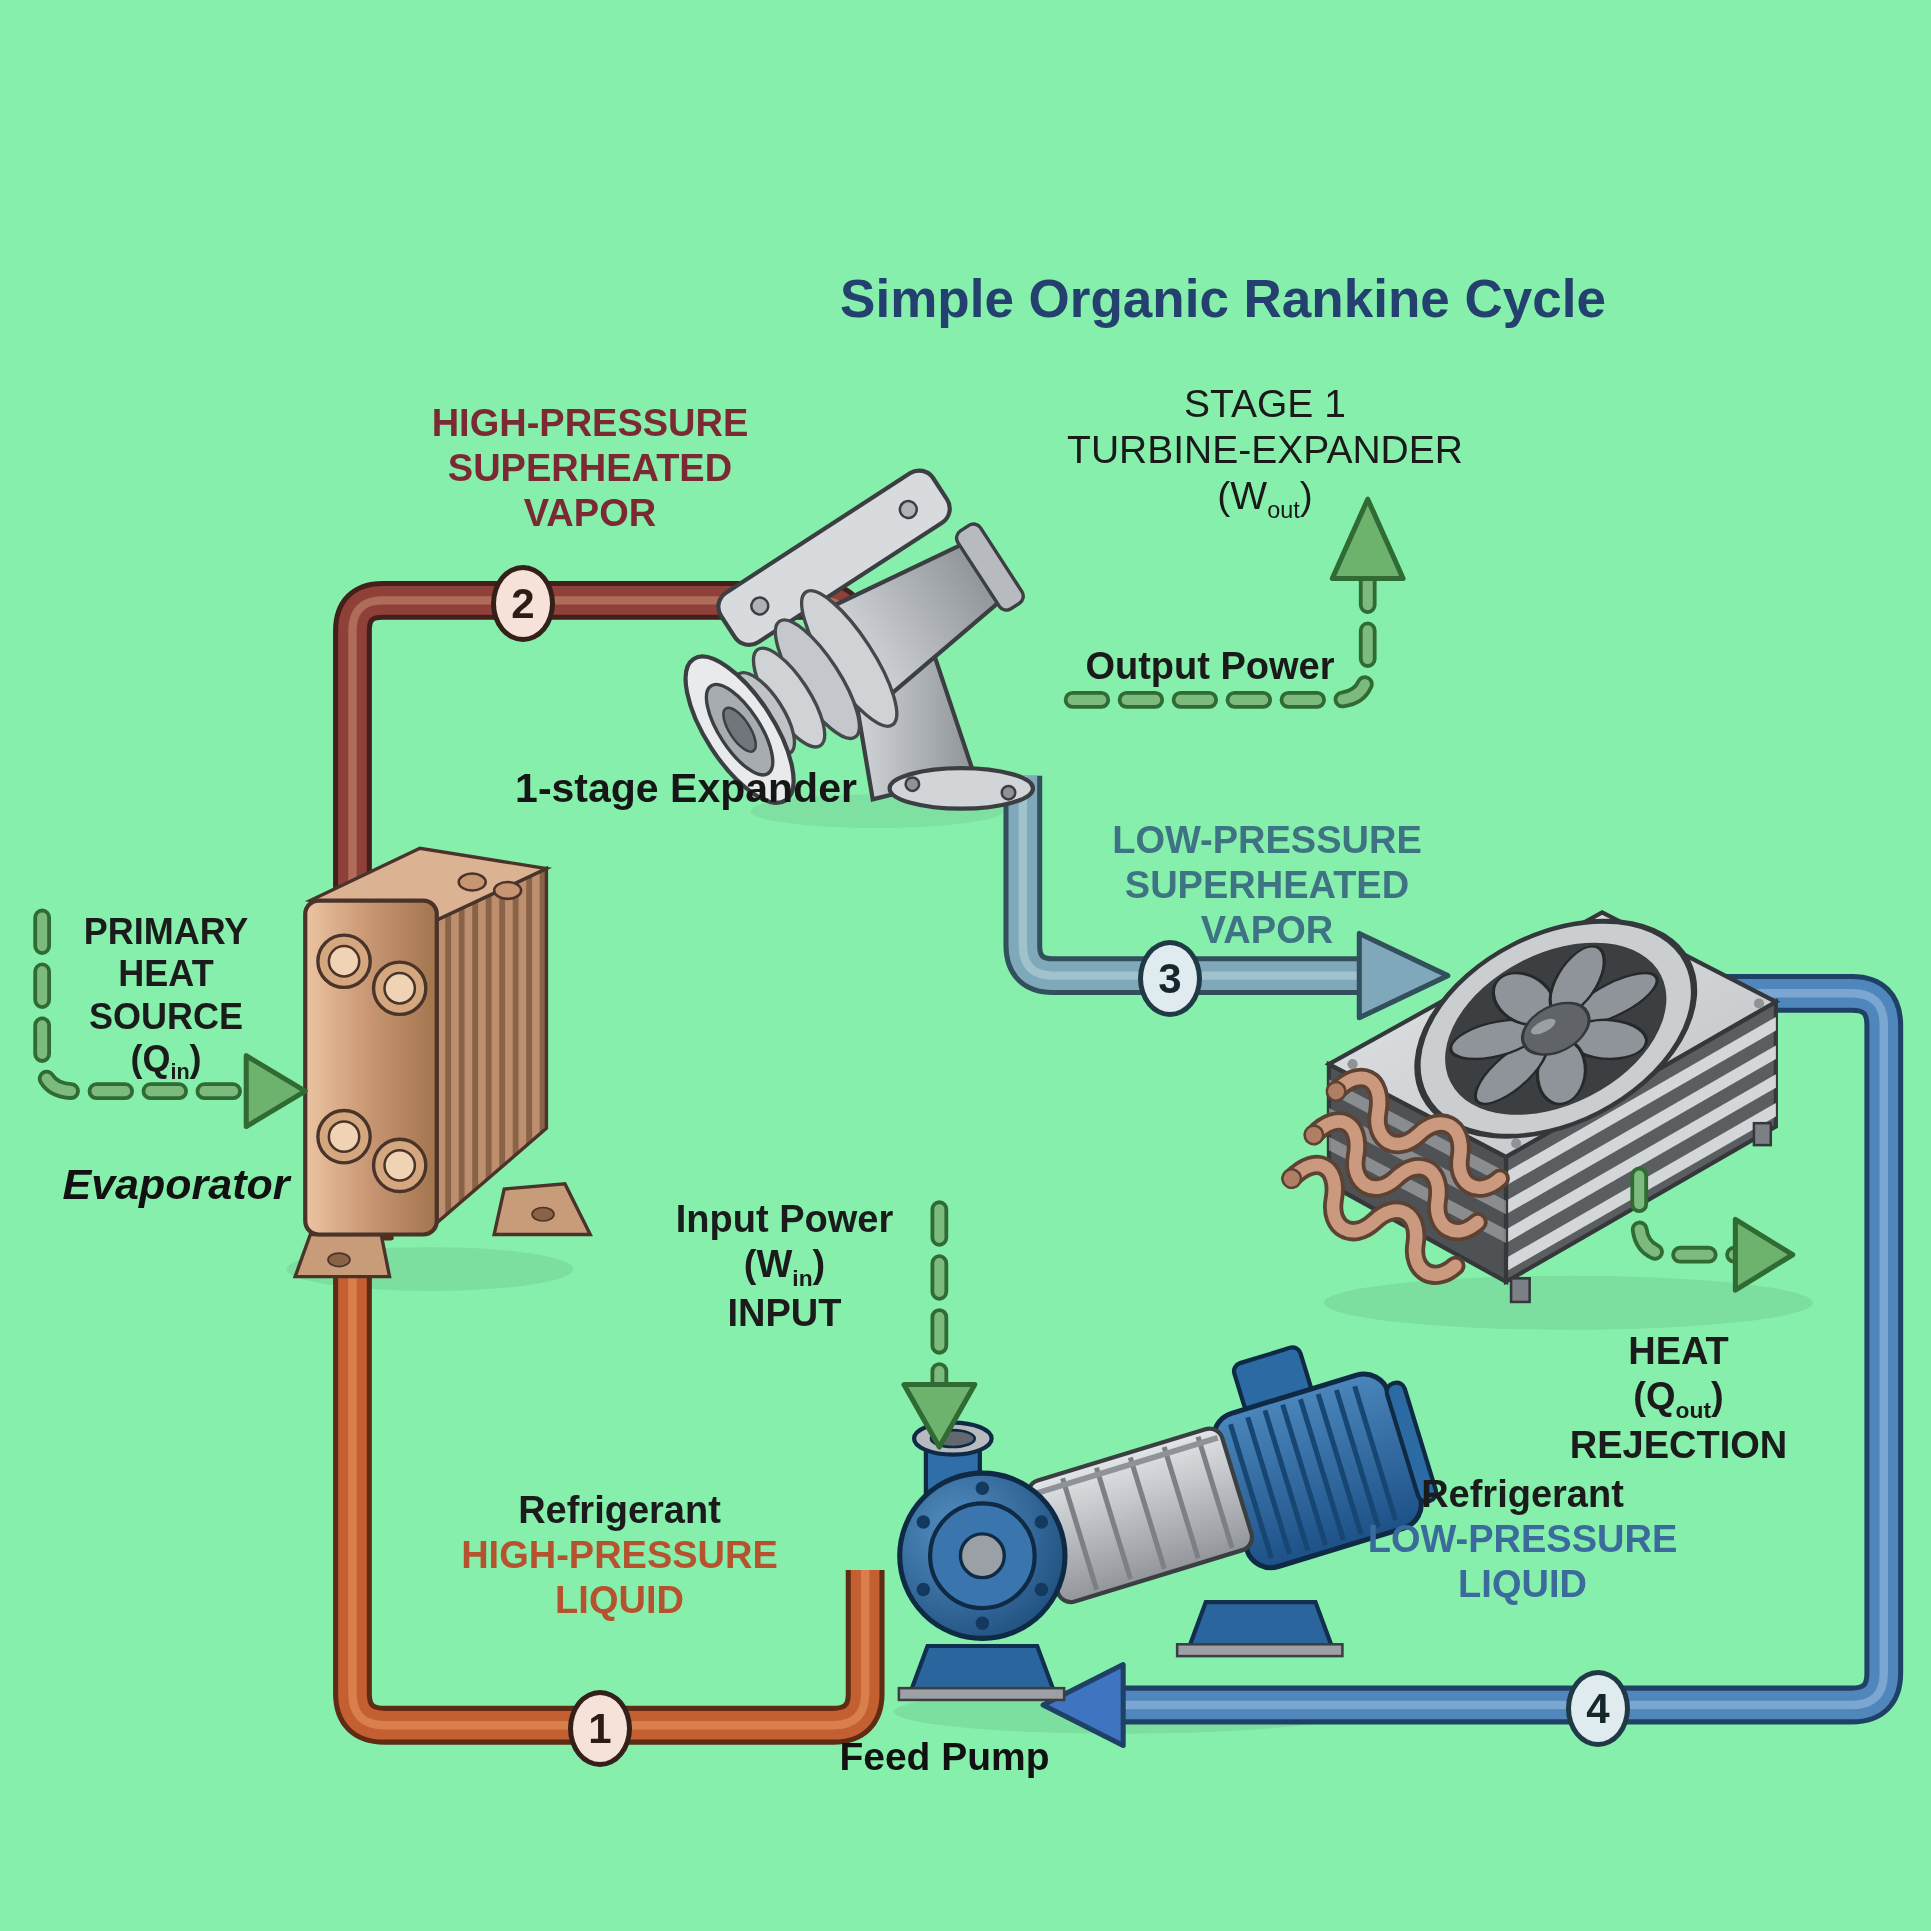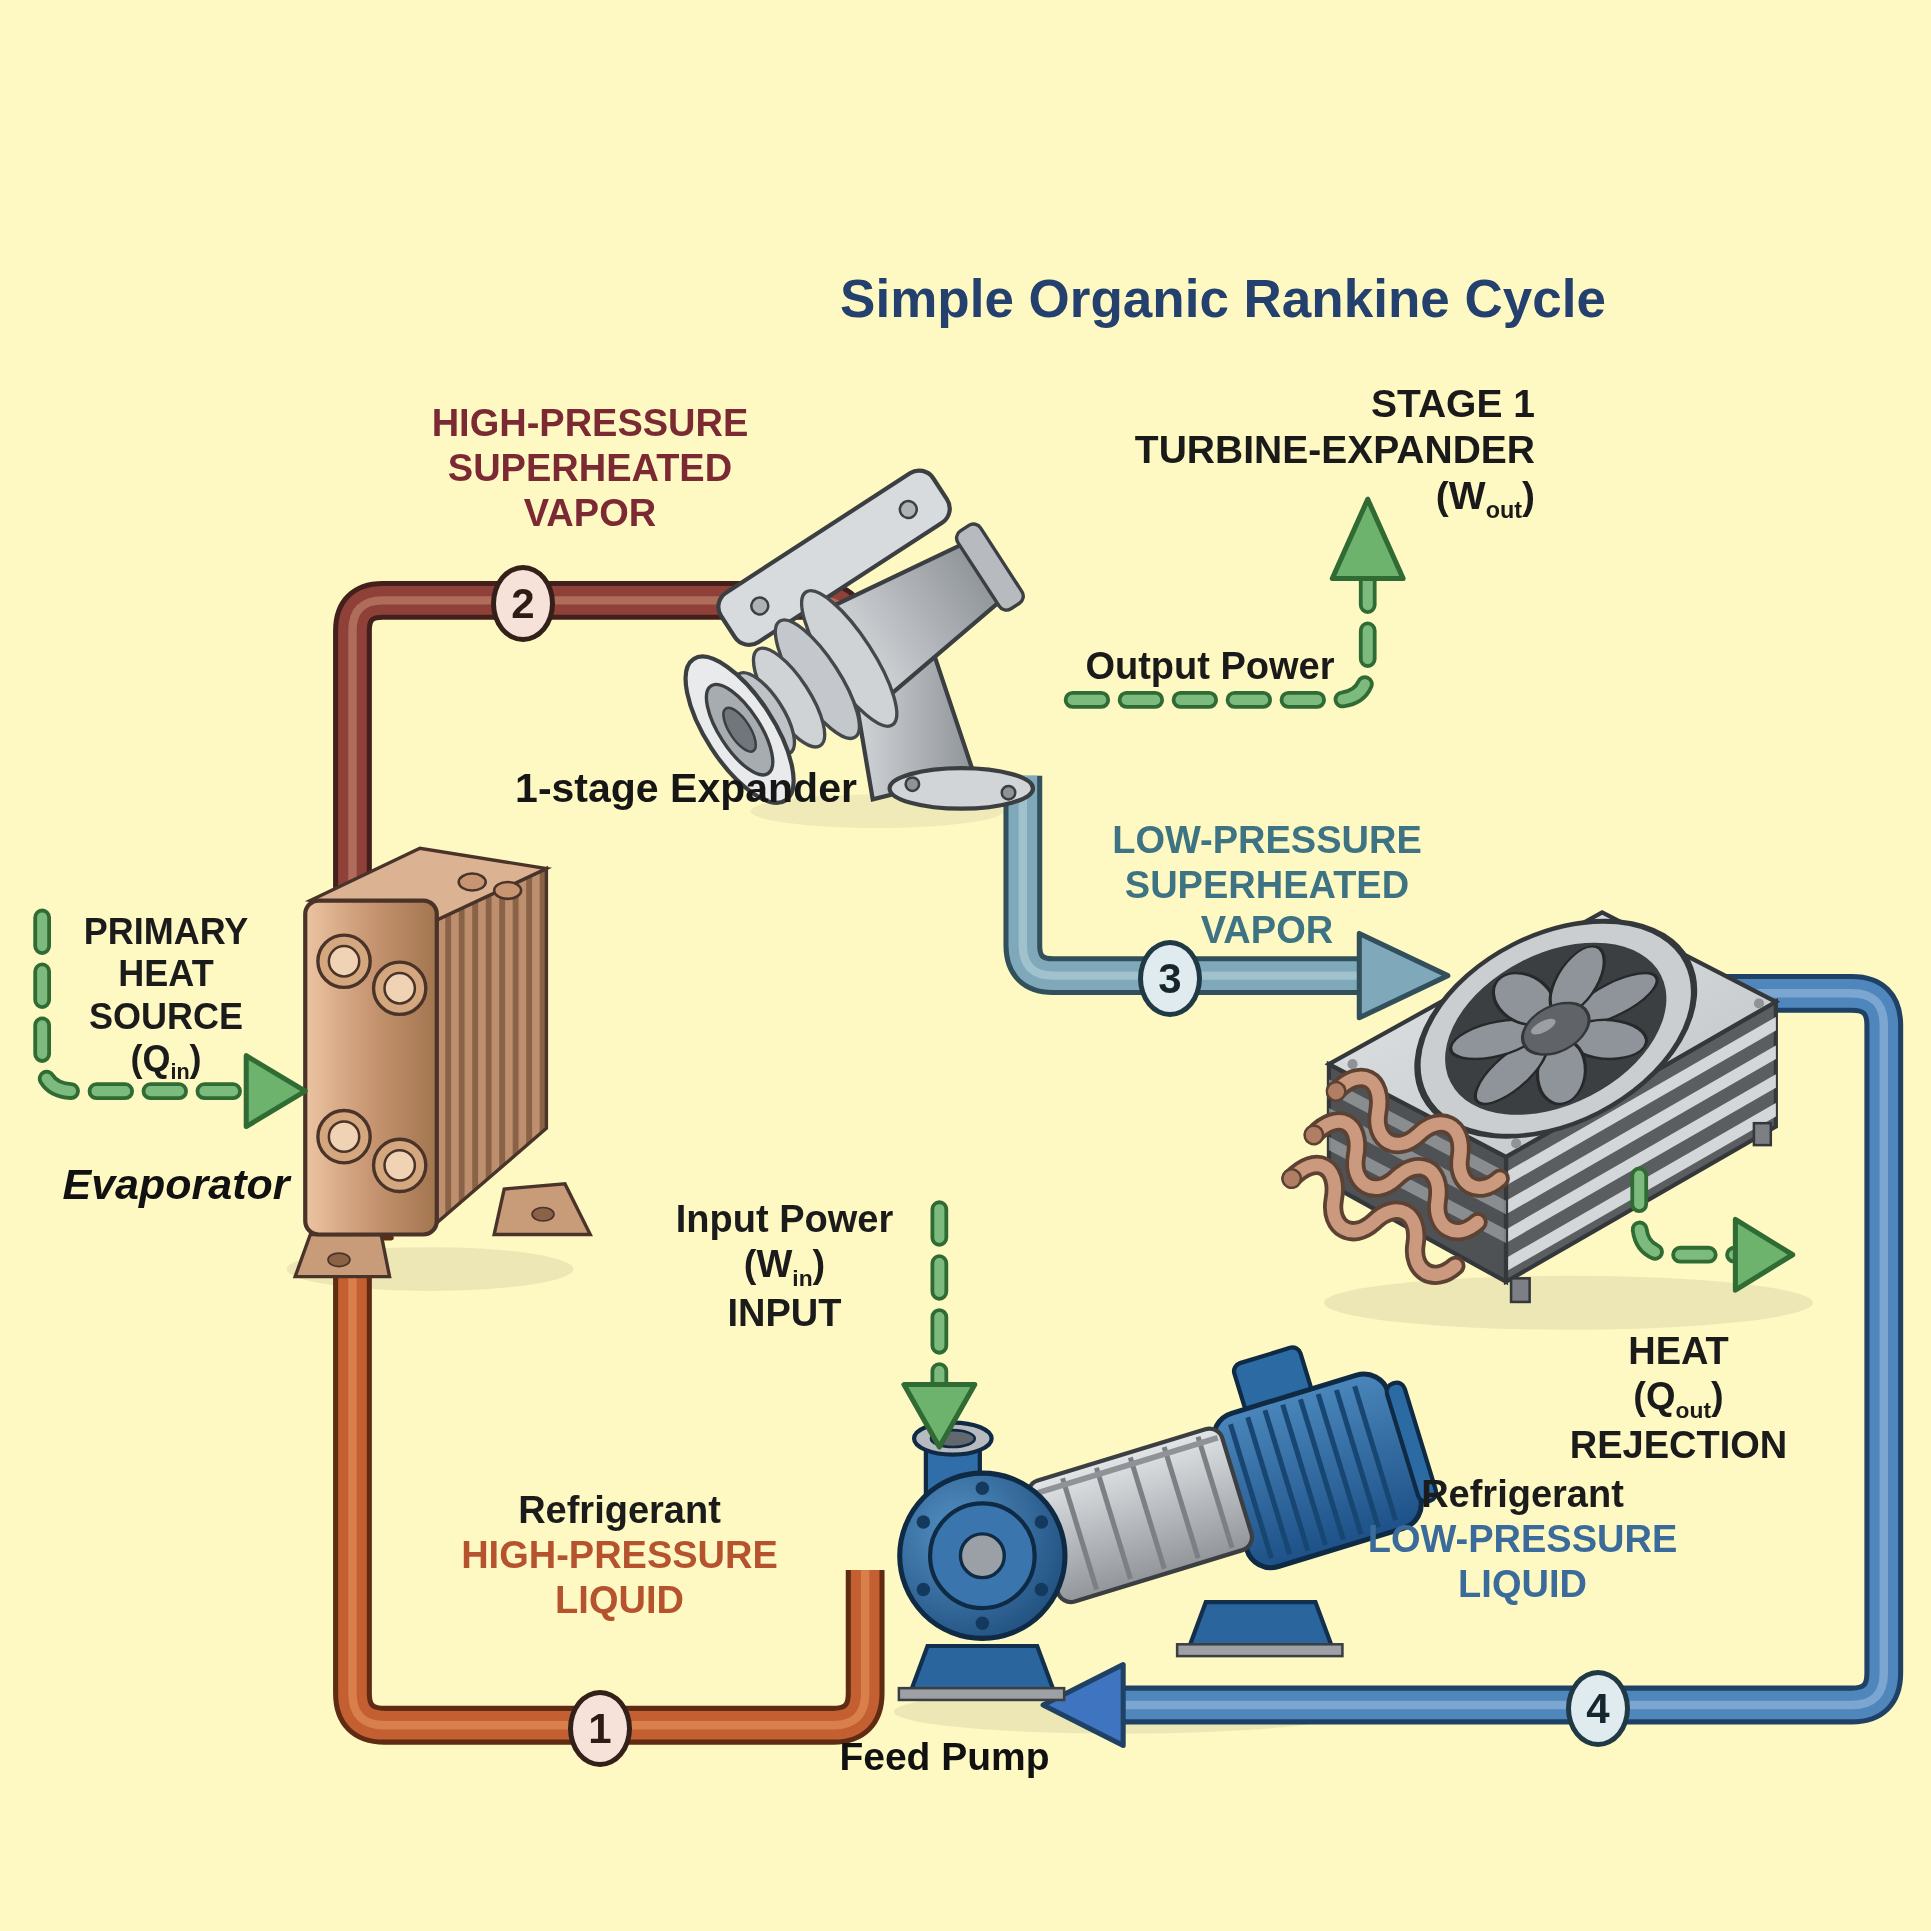--- a/index.html
+++ b/index.html
@@ -1,25 +1,25 @@
 <!DOCTYPE html>
 <html style="font-size:13.5px"><head>
 <meta charset="utf-8">
 <style>
   html,body{margin:0;padding:0;background:#ffffff;}
   .canvas{
-    position:relative;width:1931px;height:1931px;background:#fef9c3;overflow:hidden;
+    position:relative;width:1931px;height:1931px;background:#86efac;overflow:hidden;
     font-family:"Liberation Sans", sans-serif;
   }
   svg.art{position:absolute;left:0;top:0;z-index:1;}
   .lbl{position:absolute;z-index:3;text-align:center;line-height:1.18;}
   .lbl div{white-space:nowrap;}
   sub{font-size:0.6em;}
   .title{left:759px;top:268px;width:928px;font-size:53px;font-weight:700;color:#24406e;}
-  .stage1{left:995px;top:381px;width:540px;font-size:39px;font-weight:700;color:#1a1a1a;text-align:right;}
+  .stage1{left:995px;top:381px;width:540px;font-size:39px;font-weight:400;color:#1a1a1a;}
   .output-power{left:1058px;top:644px;width:304px;font-size:38px;font-weight:700;color:#1a1a1a;}
   .hp-vapor{left:354px;top:401px;width:472px;font-size:38px;font-weight:700;color:#7b2a33;}
   .expander-label{left:509px;top:764px;width:354px;font-size:41px;font-weight:700;color:#161616;}
   .lp-vapor{left:1037px;top:818px;width:460px;font-size:38px;font-weight:700;color:#3e7383;}
   .condenser-label{left:1417px;top:823px;width:455px;font-size:39px;font-weight:700;color:#161616;}
   .primary-heat{left:52px;top:911px;width:228px;font-size:36px;font-weight:700;color:#1b1b1b;}
   .evaporator-label{left:37px;top:1159px;width:278px;font-size:43px;font-weight:700;color:#111;font-style:italic;}
   .input-power{left:616px;top:1197px;width:337px;font-size:38px;font-weight:700;color:#1b1b1b;}
   .feed-pump-label{left:797px;top:1734px;width:295px;font-size:39px;font-weight:700;color:#111;}
   .heat-rejection{left:1510px;top:1329px;width:337px;font-size:38px;font-weight:700;color:#1b1b1b;}

